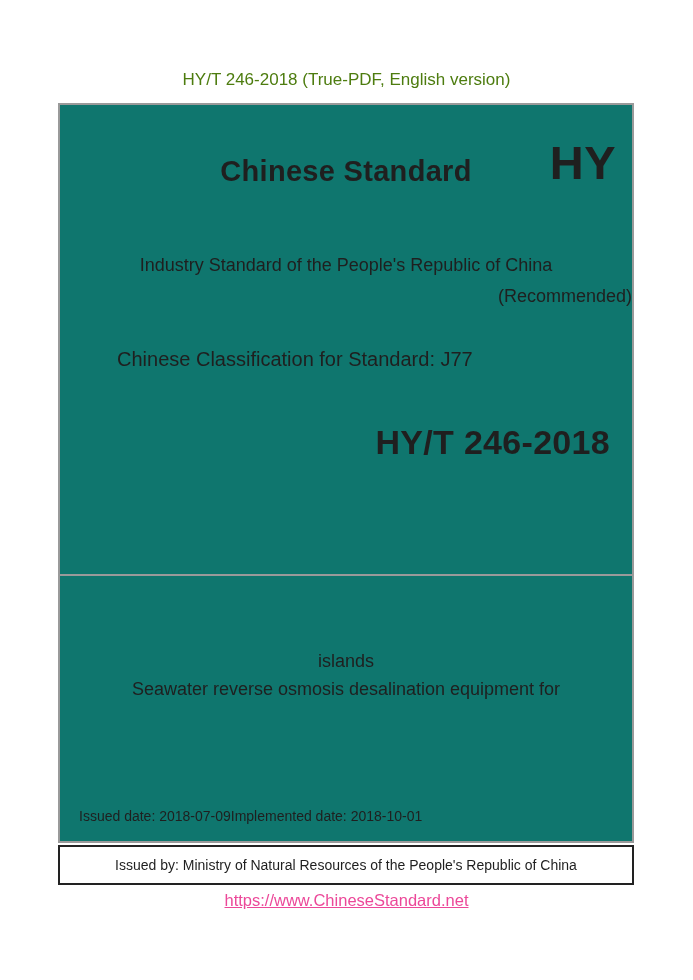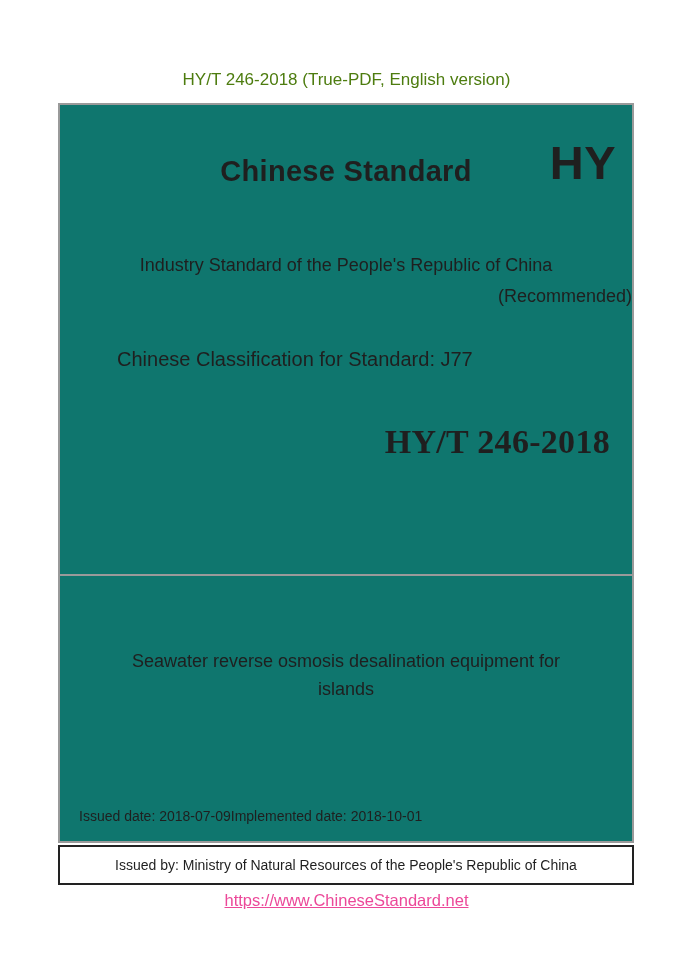--- a/index.html
+++ b/index.html
@@ -76,21 +76,20 @@
     font-size: 20px;
     margin-left: 44px;
   }
   .standard-number {
     position: absolute;
     top: 318px;
     right: 22px;
     font-size: 34px;
     font-weight: bold;
     letter-spacing: 0.3px;
-    font-family: Liberation Serif, serif;
   }
   .divider {
     position: absolute;
     top: 469px;
     left: 0;
     width: 100%;
     height: 2px;
     background: #9a9a9a;
   }
   .doc-title {
@@ -156,22 +155,22 @@
 
     <div class="type-line2">(Recommended)</div>
 
     <div class="classification">Chinese Classification for Standard: J77</div>
 
     <div class="standard-number">HY/T 246-2018</div>
 
     <div class="divider"></div>
 
     <div class="doc-title">
+      <div>islands</div>
       <div>Seawater reverse osmosis desalination equipment for</div>
-      <div>islands</div>
     </div>
 
     <div class="dates-row">
       <span>Issued date: 2018-07-09</span>
       <span>Implemented date: 2018-10-01</span>
     </div>
 
   </div>
 
   <div class="issuer-box">

